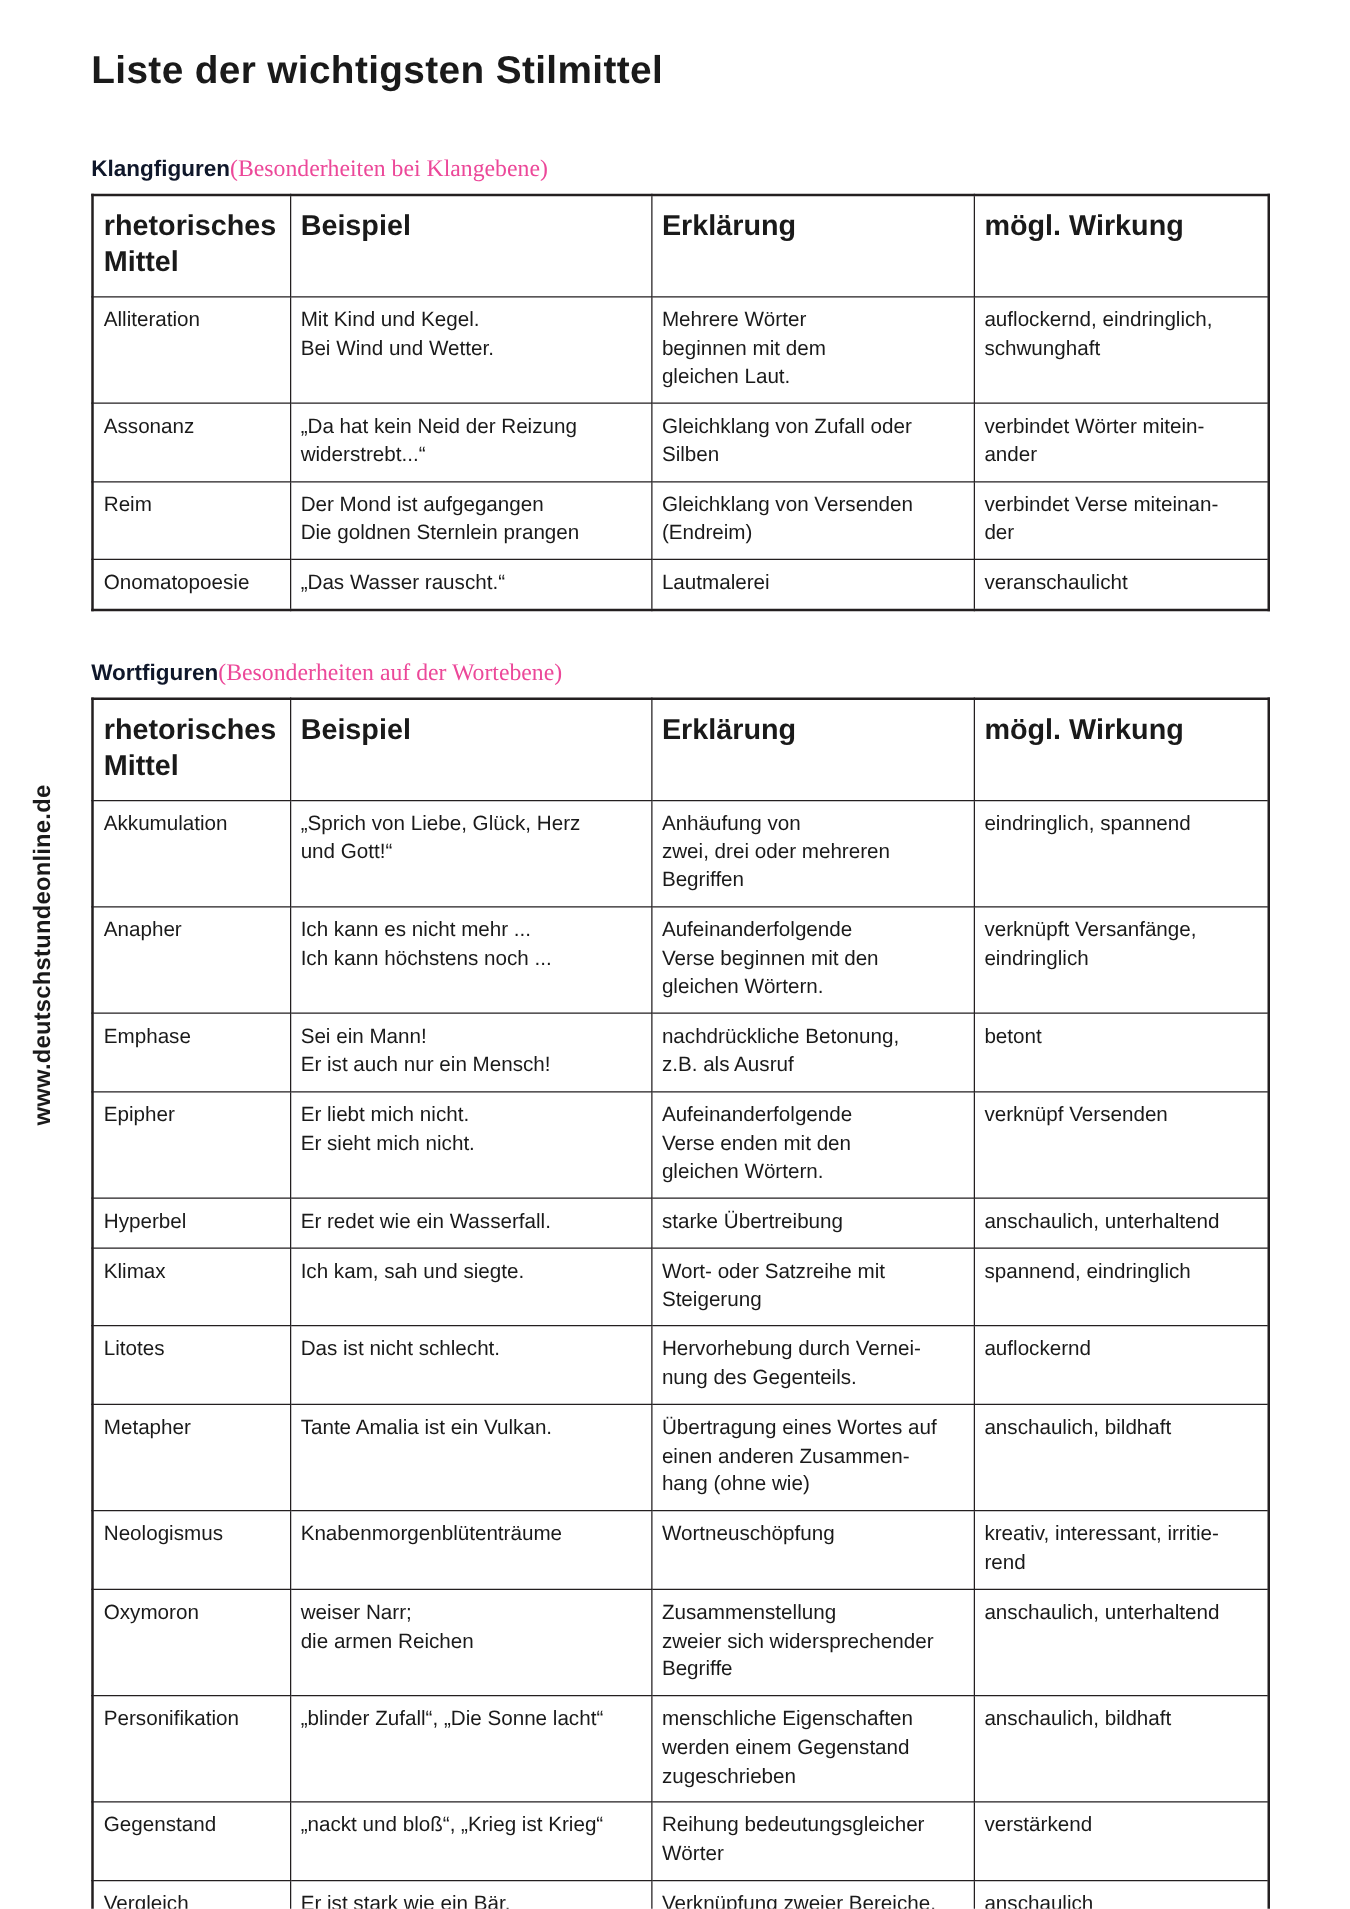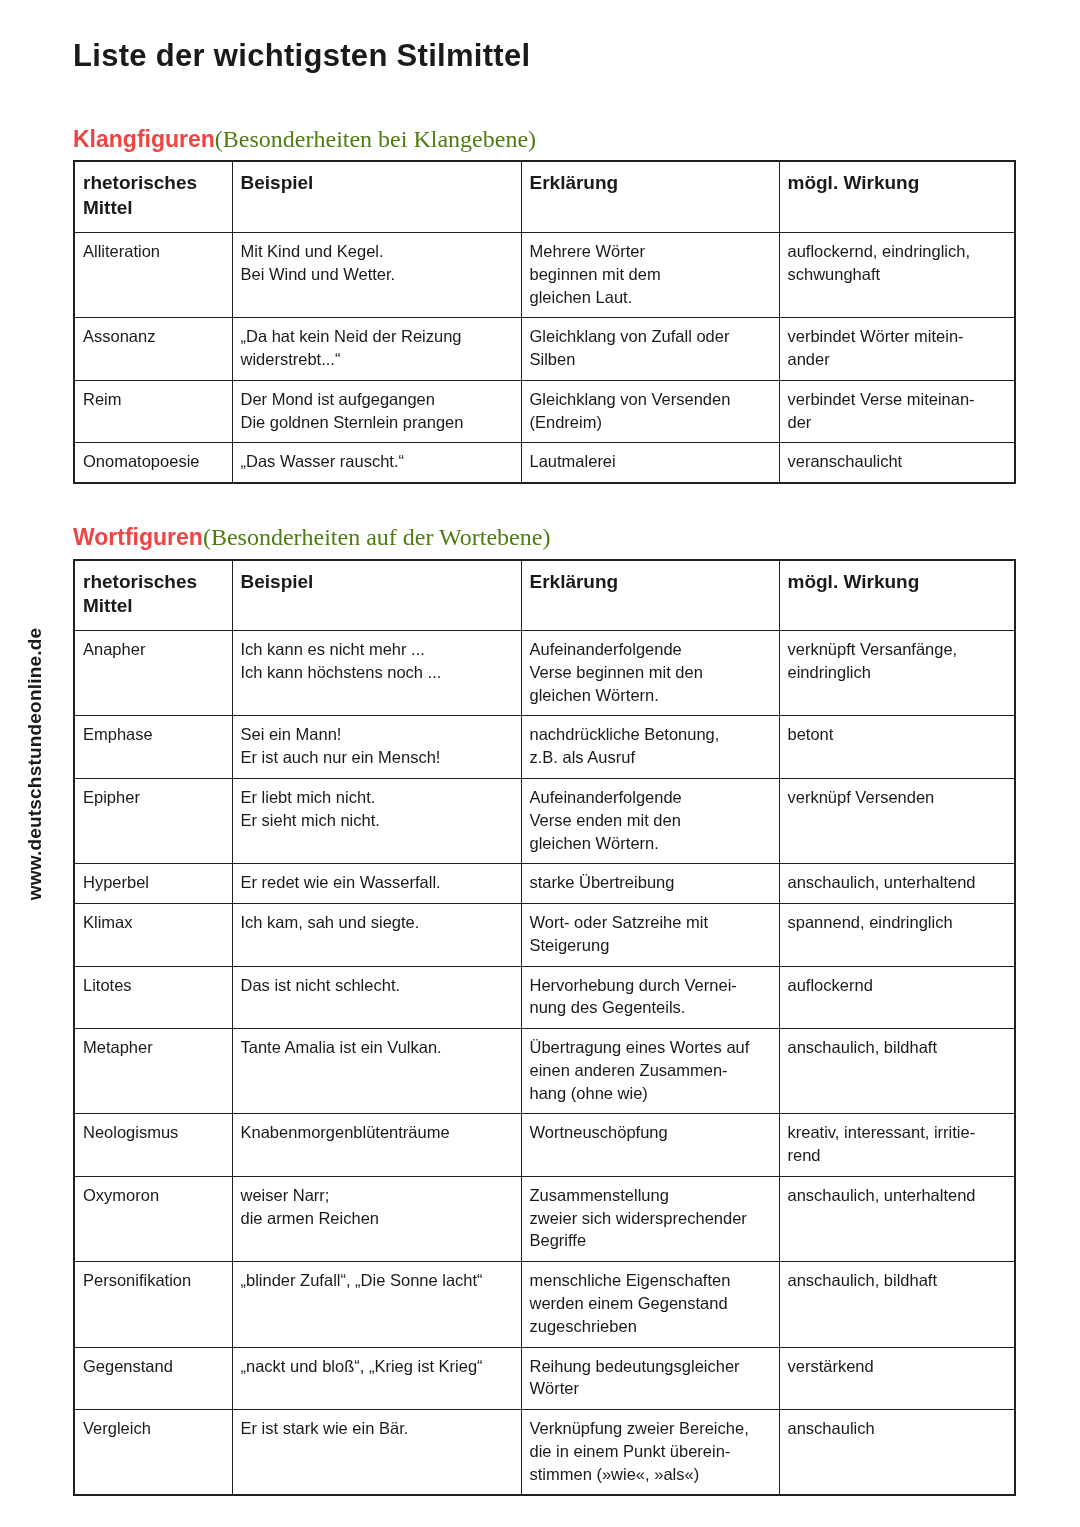--- a/index.html
+++ b/index.html
@@ -66,28 +66,28 @@
     margin-top: 0;
   }
   .section-heading {
     margin: 0 0 8px 0;
     padding-top: 6px;
     line-height: 1.1;
   }
   .section-heading .sh-main {
     font-family: "Liberation Sans", sans-serif;
     font-weight: bold;
-    font-size: 23px;
-    color: #ef4444;
+    font-size: 18px;
+    color: #0f172a;
   }
   .section-heading .sh-sub {
     font-family: "Liberation Serif", serif;
     font-weight: normal;
-    font-size: 24px;
-    color: #4d7c0f;
+    font-size: 19px;
+    color: #ec4899;
   }
 
   
   table.stil {
     border-collapse: collapse;
     width: 941px;
     table-layout: fixed;
     border: 2px solid #231f20;
   }
   table.stil col.c1 { width: 158px; }
@@ -100,21 +100,21 @@
     vertical-align: top;
     text-align: left;
     padding: 7px 8px 9px 8px;
     font-size: 16.5px;
     line-height: 1.38;
     color: #1a1a1a;
     white-space: pre-line;
   }
   table.stil thead th {
     font-weight: bold;
-    font-size: 19px;
+    font-size: 23px;
     line-height: 1.28;
     padding: 9px 8px 12px 8px;
   }
   table.stil thead tr { }
   table.stil tbody td { font-weight: normal; }
 
   
   .gap-after-table { height: 34px; }
   .title-gap { height: 46px; }
 </style>
@@ -211,20 +211,29 @@
           <tr>
             <th>rhetorisches
 Mittel</th>
             <th>Beispiel</th>
             <th>Erklärung</th>
             <th>mögl. Wirkung</th>
           </tr>
         </thead>
         <tbody>
           <tr>
+            <td>Akkumulation</td>
+            <td>„Sprich von Liebe, Glück, Herz
+und Gott!“</td>
+            <td>Anhäufung von
+zwei, drei oder mehreren
+Begriffen</td>
+            <td>eindringlich, spannend</td>
+          </tr>
+          <tr>
             <td>Anapher</td>
             <td>Ich kann es nicht mehr ...
 Ich kann höchstens noch ...</td>
             <td>Aufeinanderfolgende
 Verse beginnen mit den
 gleichen Wörtern.</td>
             <td>verknüpft Versanfänge,
 eindringlich</td>
           </tr>
           <tr>

